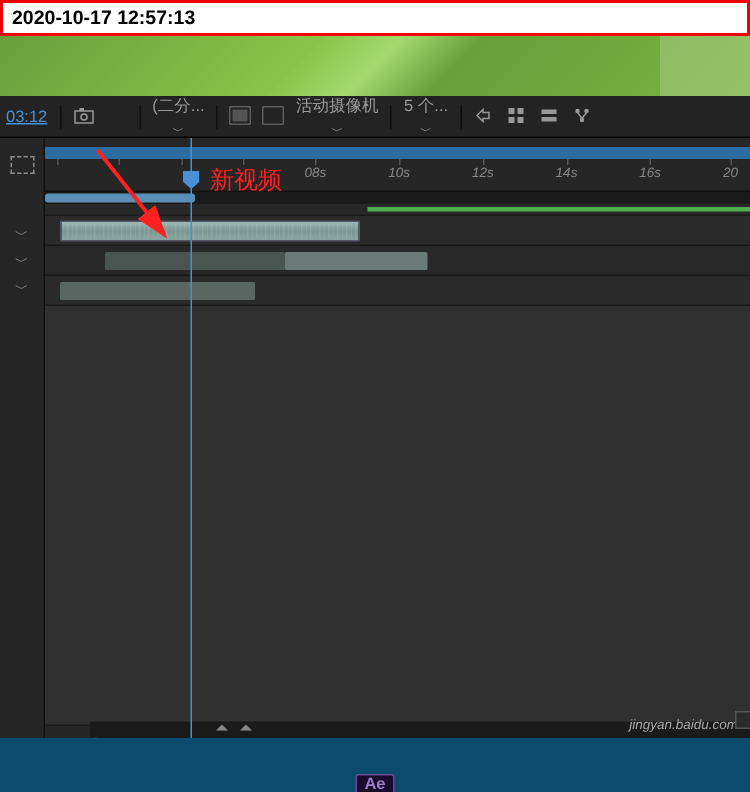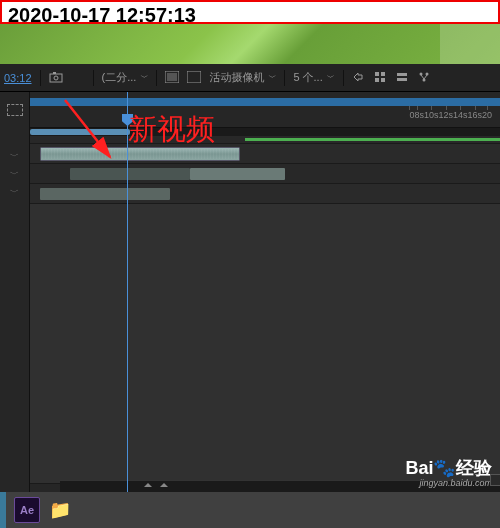--- a/index.html
+++ b/index.html
@@ -1,41 +1,41 @@
 <!DOCTYPE html>
 <html><head>
   <meta charset="utf-8">
   <style>
     * { margin: 0; padding: 0; box-sizing: border-box; font-family: "Microsoft YaHei", sans-serif; }
     body { width: 500px; height: 528px; background: #1e1e1e; overflow: hidden; position: relative; }
     
-    .timestamp-bar { background: #fff; border: 2px solid #e00; padding: 2px 6px; font-size: 20px; font-weight: bold; color: #000; height: 24px; }
+    .timestamp-bar { background: #fff; border: 2px solid #e00; padding: 2px 6px; font-size: 13px; font-weight: bold; color: #000; height: 24px; }
     
     .preview-area { height: 40px; background: linear-gradient(135deg, #6a9e3a 0%, #8bc34a 40%, #a5d96f 50%, #689f38 60%, #7cb342 100%); position: relative; }
     .preview-area::after { content: ''; position: absolute; top: 0; right: 0; width: 60px; height: 100%; background: rgba(255,255,255,0.2); }
     
     .toolbar { background: #232323; height: 28px; display: flex; align-items: center; padding: 0 4px; gap: 8px; color: #999; font-size: 11px; border-bottom: 1px solid #000; }
     .toolbar-item { display: flex; align-items: center; gap: 2px; text-decoration: underline; }
     .toolbar-icon { width: 14px; height: 14px; display: inline-block; }
-    .dropdown { display: flex; align-items: center; gap: 4px; color: #999; cursor: pointer; }
+    .dropdown { display: flex; align-items: center; gap: 4px; color: #999; cursor: pointer; flex-direction: column; }
     .dropdown-arrow { font-size: 8px; }
     .divider { width: 1px; height: 16px; background: #111; }
     .colorful { background: conic-gradient(#f44, #4f4, #44f, #f4f, #f44); border-radius: 50%; width: 12px; height: 12px; }
     
     .timeline-container { background: #262626; height: 400px; position: relative; display: flex; }
     
     .left-gutter { width: 30px; background: #262626; border-right: 1px solid #111; }
     .left-gutter-icon { width: 16px; height: 12px; border: 1px dashed #888; margin: 12px auto 0; }
     .track-toggle { width: 12px; height: 12px; margin: 6px auto; font-size: 9px; color: #888; cursor: pointer; text-align: center; }
     
     .timeline-main { flex: 1; position: relative; }
     
     .ruler-area { height: 36px; position: relative; border-bottom: 1px solid #111; }
     .ruler-blue { position: absolute; top: 6px; left: 0; right: 0; height: 8px; background: #2b6ca3; }
-    .ruler-ticks { position: absolute; top: 18px; left: 0; right: 0; height: 18px; display: flex; justify-content: flex-end; padding: 0 8px; }
+    .ruler-ticks { position: absolute; top: 18px; left: 0; right: 0; height: 18px; display: flex; justify-content: space-between; padding: 0 8px; font-style: italic; }
     .tick { font-size: 9px; color: #888; position: relative; }
     .tick::before { content: ''; position: absolute; top: -4px; left: 50%; width: 1px; height: 4px; background: #555; }
     
     .work-area-bar { height: 8px; position: relative; background: #1a1a1a; }
     .work-area { position: absolute; top: 1px; left: 0; width: 100px; height: 6px; background: #5a8fb5; border-radius: 2px; }
     
     .tracks { position: relative; }
     .track { height: 20px; border-bottom: 1px solid #1a1a1a; position: relative; background: #2a2a2a; }
     .track:nth-child(odd) { background: #282828; }
     
@@ -44,32 +44,32 @@
     .clip { position: absolute; height: 14px; top: 3px; border-radius: 1px; }
     .clip-video { left: 10px; width: 200px; background: linear-gradient(180deg, #9db8b5 0%, #7a9692 50%, #8aa5a1 100%); border: 1px solid #556; }
     .clip-video::after { content: ''; position: absolute; inset: 1px; background: repeating-linear-gradient(90deg, rgba(255,255,255,0.1) 0px, transparent 1px, transparent 3px); }
     .clip-gray1 { left: 40px; width: 120px; background: #4a5552; height: 12px; top: 4px; }
     .clip-gray1b { left: 160px; width: 95px; background: #6a7a76; height: 12px; top: 4px; }
     .clip-gray2 { left: 10px; width: 130px; background: #5a6662; height: 12px; top: 4px; }
     
     .playhead { position: absolute; top: 0; bottom: 0; left: 97px; width: 1px; background: #4a90d9; z-index: 10; }
     .playhead-handle { position: absolute; top: 22px; left: -5px; width: 11px; height: 12px; background: #4a90d9; clip-path: polygon(0 0, 100% 0, 100% 60%, 50% 100%, 0 60%); }
     
-    .annotation { position: absolute; top: 110px; left: 128px; color: #ff2020; font-size: 29px; font-weight: normal; z-index: 20; pointer-events: none; }
+    .annotation { position: absolute; top: 110px; left: 140px; color: #ff2020; font-size: 16px; font-weight: normal; z-index: 20; pointer-events: none; }
     .arrow-svg { position: absolute; top: 95px; left: 55px; z-index: 19; pointer-events: none; }
     
     .bottom-scrubber { position: absolute; bottom: 0; left: 30px; right: 0; height: 12px; background: #1a1a1a; border-top: 1px solid #333; }
     .scrubber-handle { position: absolute; left: 90px; top: 2px; width: 16px; height: 8px; }
     .scrubber-handle::before, .scrubber-handle::after { content: ''; position: absolute; width: 0; height: 0; border: 4px solid transparent; }
     .scrubber-handle::before { border-bottom-color: #888; top: -4px; left: -6px; }
     .scrubber-handle::after { border-bottom-color: #888; top: -4px; left: 10px; }
     .scrubber-end { position: absolute; left: 0; top: 2px; width: 12px; height: 8px; }
     .scrubber-end::after { content: '▲'; font-size: 8px; color: #888; }
     
-    .taskbar { position: absolute; bottom: 0; left: 0; right: 0; height: 36px; background: #404040; display: flex; align-items: center; padding: 0 6px; gap: 8px; }
+    .taskbar { position: absolute; bottom: 0; left: 0; right: 0; height: 36px; background: #0c4a6e; display: flex; align-items: center; padding: 0 6px; gap: 24px; flex-direction: column; }
     .taskbar-left { width: 6px; height: 36px; background: #3a7a9a; margin-left: -6px; }
     .app-icon { width: 26px; height: 26px; display: flex; align-items: center; justify-content: center; font-size: 11px; border-radius: 2px; cursor: pointer; }
     .ae-icon { background: #1a0b2e; color: #9b7fc7; border: 1px solid #6a4a9a; font-weight: bold; }
     .folder-icon { color: #f0c674; font-size: 18px; }
     
     .watermark { position: absolute; bottom: 40px; right: 8px; text-align: right; }
     .watermark-logo { color: #fff; font-size: 18px; font-weight: bold; }
     .watermark-logo .paw { color: #e03; }
     .watermark-sub { color: #aaa; font-size: 9px; margin-top: -2px; font-style: italic; }
     .watermark-box { position: absolute; bottom: 42px; right: -2px; width: 12px; height: 12px; border: 1px solid #555; background: #2a2a2a; }
@@ -210,23 +210,20 @@
   <defs>
     <marker id="arrowhead" markerWidth="10" markerHeight="10" refX="8" refY="3" orient="auto">
       <polygon points="0 0, 9 3, 0 6" fill="#ff2020"></polygon>
     </marker>
   </defs>
   <line x1="10" y1="5" x2="55" y2="62" stroke="#ff2020" stroke-width="2.5" marker-end="url(#arrowhead)"></line>
 </svg>
 <div class="annotation">新视频</div>
 
 <div class="watermark">
-  <div class="watermark-logo">
-    <span>Bai</span><span class="paw">🐾</span><span>经验</span>
-  </div>
   <div class="watermark-sub">jingyan.baidu.com</div>
 </div>
 <div class="watermark-box"></div>
 
 <div class="taskbar">
   <div class="taskbar-left"></div>
   <div class="app-icon ae-icon">Ae</div>
   <div class="app-icon folder-icon">📁</div>
 </div>
 

